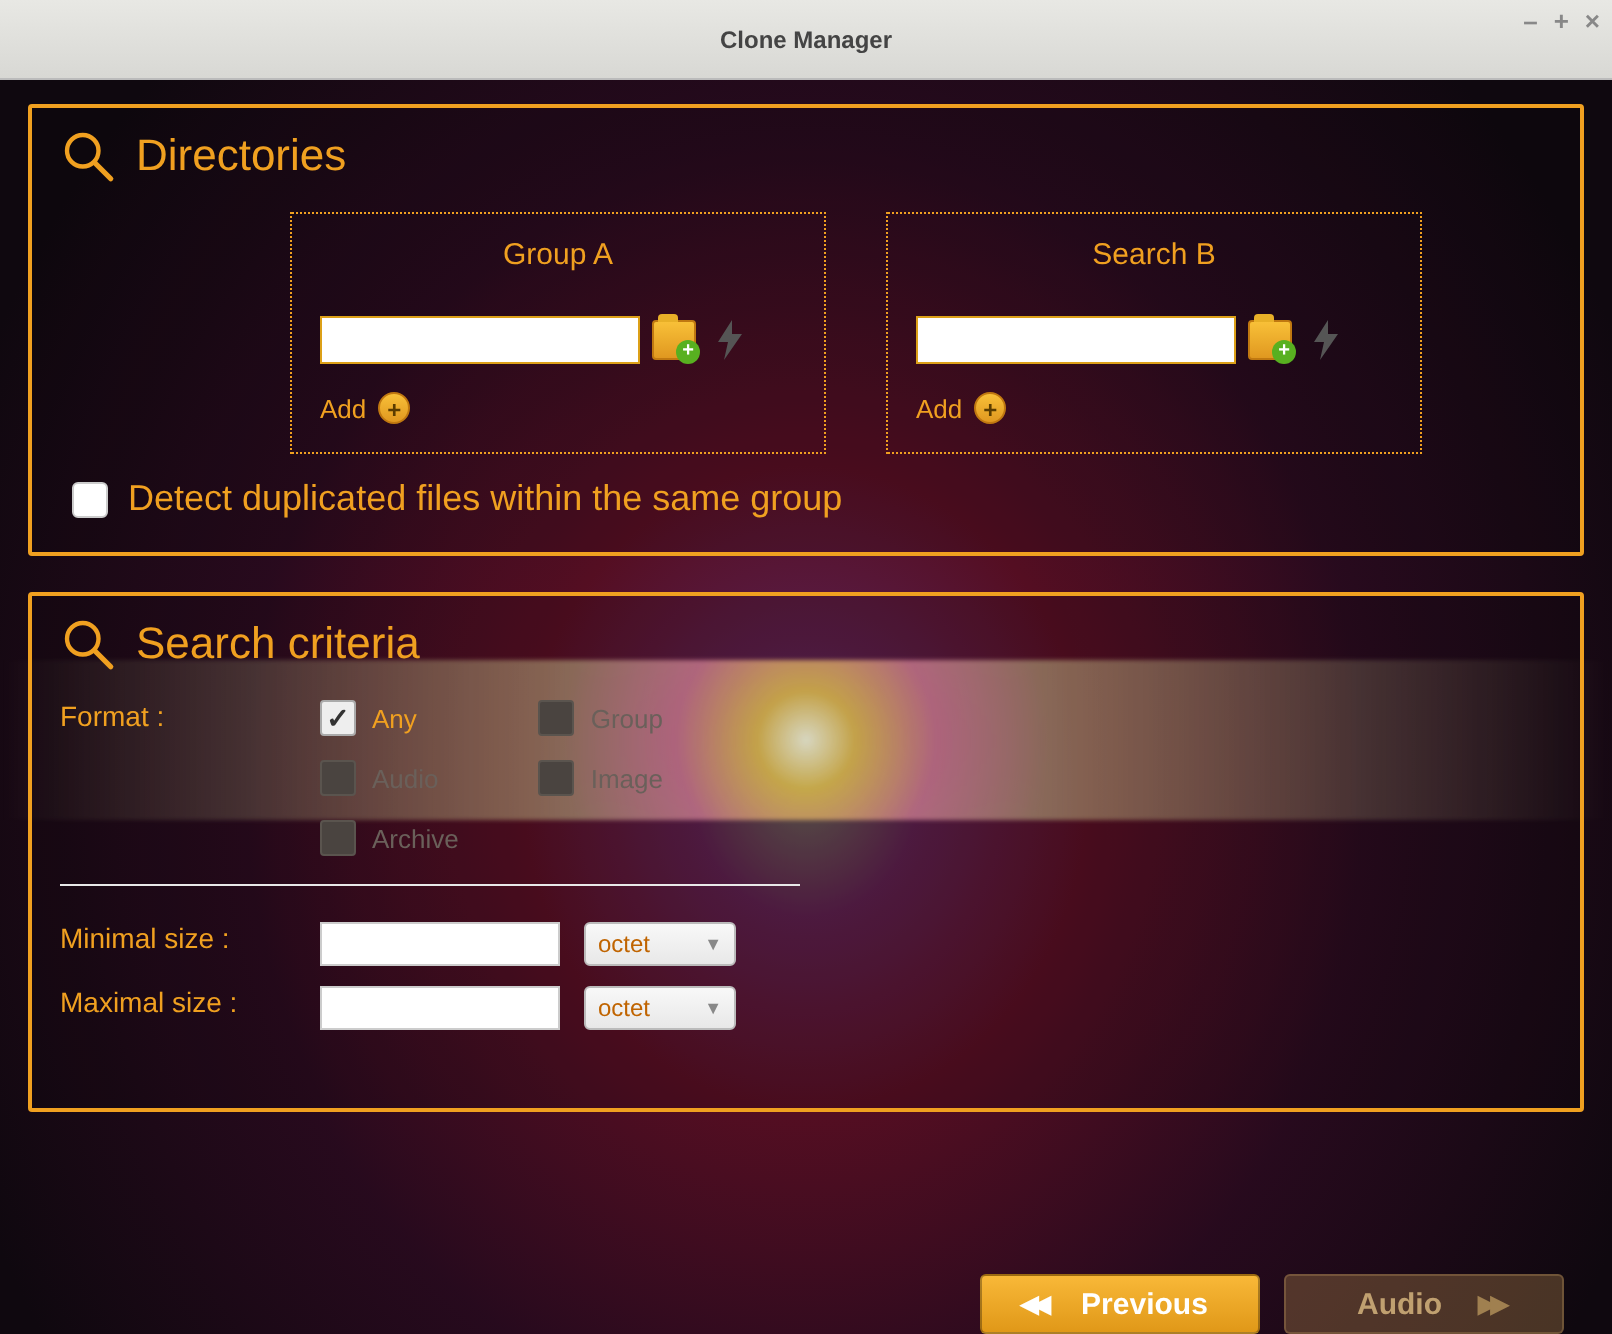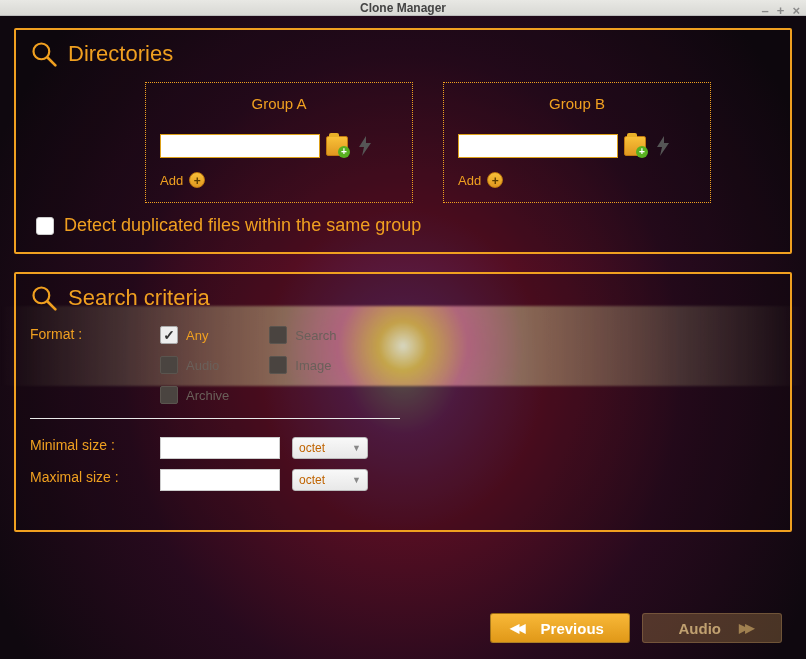--- a/index.html
+++ b/index.html
@@ -1,18 +1,18 @@
 <!DOCTYPE html>
 <html><head>
 <meta charset="utf-8">
 <style>
   * { box-sizing: border-box; margin: 0; padding: 0; }
   html, body { width: 806px; height: 667px; font-family: Arial, sans-serif; overflow: hidden; }
   .titlebar {
-    height: 16px; background: linear-gradient(#e8e8e4,#d8d8d4);
+    height: 40px; background: linear-gradient(#e8e8e4,#d8d8d4);
     display: flex; align-items: center; justify-content: center;
     position: relative; font-size: 12px; font-weight: bold; color: #444;
     border-bottom: 1px solid #bbb;
   }
   .titlebar .controls { position: absolute; right: 6px; top: 3px; display: flex; gap: 8px; color: #888; font-size: 13px; }
   .titlebar .controls span { cursor: pointer; }
   .app {
     position: relative; width: 806px; height: 643px;
     background: radial-gradient(ellipse 70% 100% at 50% 55%, rgba(255,255,200,0.35) 0%, rgba(255,80,200,0.3) 10%, rgba(150,20,50,0.5) 25%, rgba(40,10,30,0.95) 50%, rgba(15,8,15,1) 80%),
       linear-gradient(100deg, rgba(200,0,30,0.35) 0%, rgba(10,5,10,0) 35%),
@@ -148,21 +148,21 @@
               </svg>
           </div>
         </div>
         <div class="add-row">
           <span>Add</span>
           <span class="plus-circle">+</span>
         </div>
       </div>
 
       <div class="group">
-        <div class="group-title">Group B</div>
+        <div class="group-title">Search B</div>
         <div class="row">
           <input class="text-input" value="" style="">
           <div class="folder-add"></div>
           <div class="lightning">
             <svg viewBox="0 0 16 20">
                 <polygon points="9,0 2,11 7,11 5,20 14,7 9,7" fill="#555"></polygon>
               </svg>
           </div>
         </div>
         <div class="add-row">
@@ -202,21 +202,21 @@
             <span>Audio</span>
           </div>
           <div class="check-item disabled">
             <div class="checkbox"></div>
             <span>Archive</span>
           </div>
         </div>
         <div class="check-col">
           <div class="check-item disabled">
             <div class="checkbox"></div>
-            <span>Search</span>
+            <span>Group</span>
           </div>
           <div class="check-item disabled">
             <div class="checkbox"></div>
             <span>Image</span>
           </div>
         </div>
       </div>
     </div>
 
     <hr class="divider">

